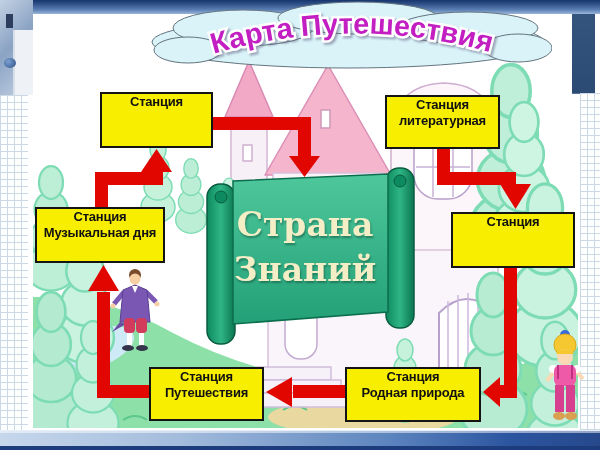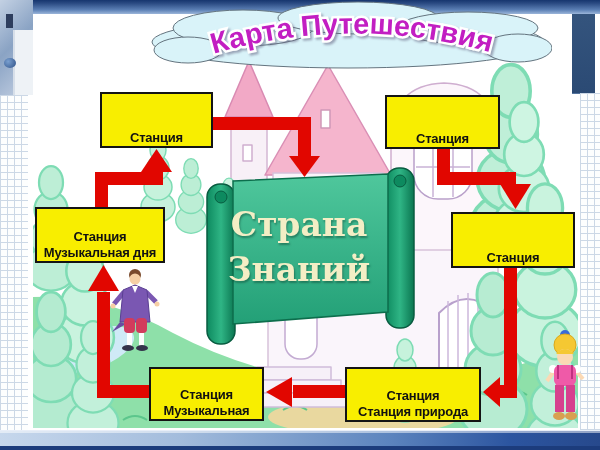--- a/index.html
+++ b/index.html
@@ -28,31 +28,31 @@
     border-top:1px solid #e8eef8;box-shadow:inset 0 -5px 0 #1c3c7c, inset 0 2px 0 rgba(255,255,255,.5);}
 
   
   .picture{position:absolute;left:33px;top:55px;width:545px;height:373px;z-index:1;overflow:hidden;}
 
   
   .cloud{position:absolute;left:148px;top:0;width:404px;height:78px;z-index:10;}
 
   
   .scroll{position:absolute;left:206px;top:167px;width:210px;height:180px;z-index:3;}
-  .scroll-text{position:absolute;left:214px;top:202px;width:170px;z-index:4;text-align:center;
+  .scroll-text{position:absolute;left:220px;top:202px;width:170px;z-index:4;text-align:center;
     font-family:"DejaVu Serif",serif;font-weight:bold;font-size:33px;line-height:45px;
     color:#f3eec5;text-shadow:1px 2px 2px rgba(15,75,55,.5);}
   .scroll-text span{display:block;}
 
   
   .arrows{position:absolute;left:0;top:0;width:600px;height:450px;z-index:6;pointer-events:none;}
 
   
   .station{position:absolute;box-sizing:border-box;background:#f8ee00;border:2px solid #141414;
-    display:flex;flex-direction:column;justify-content:flex-end;align-items:center;text-align:center;
+    display:flex;flex-direction:column;justify-content:flex-start;align-items:center;text-align:center;
     font-weight:bold;color:#111;font-size:13px;line-height:16px;letter-spacing:-.2px;z-index:7;white-space:nowrap;}
   .st1{left:100px;top:92px;width:113px;height:56px;}
   .st2{left:385px;top:95px;width:115px;height:54px;}
   .st3{left:35px;top:207px;width:130px;height:56px;}
   .st4{left:451px;top:212px;width:124px;height:56px;}
   .st5{left:149px;top:367px;width:115px;height:54px;}
   .st6{left:345px;top:367px;width:136px;height:55px;}
 
   
   .prince{position:absolute;left:108px;top:266px;z-index:5;}
@@ -204,35 +204,36 @@
       <polygon points="88,291 119,291 103.5,265"></polygon>
       <polygon points="141,172 172,172 156.5,149"></polygon>
     </g>
   </svg>
 
   <div class="station st1">
     <span>Станция</span>
   </div>
   <div class="station st2">
     <span>Станция</span>
+    <span>литературная</span>
   </div>
   <div class="station st3">
     <span>Станция</span>
     <span>Музыкальная дня</span>
   </div>
   <div class="station st4">
     <span>Станция</span>
   </div>
   <div class="station st5">
     <span>Станция</span>
-    <span>Музыкальная</span>
+    <span>Путешествия</span>
   </div>
   <div class="station st6">
     <span>Станция</span>
-    <span>Станция природа</span>
+    <span>Родная природа</span>
   </div>
 
   <svg class="cloud" width="404" height="78" viewBox="0 0 404 78">
     <g fill="#d9f3f9" stroke="#64747f" stroke-width="1">
       <ellipse cx="200" cy="42" rx="196" ry="26"></ellipse>
       <ellipse cx="95" cy="28" rx="70" ry="18"></ellipse>
       <ellipse cx="210" cy="18" rx="80" ry="16"></ellipse>
       <ellipse cx="320" cy="28" rx="70" ry="16"></ellipse>
       <ellipse cx="370" cy="48" rx="34" ry="14"></ellipse>
       <ellipse cx="40" cy="50" rx="34" ry="13"></ellipse>

